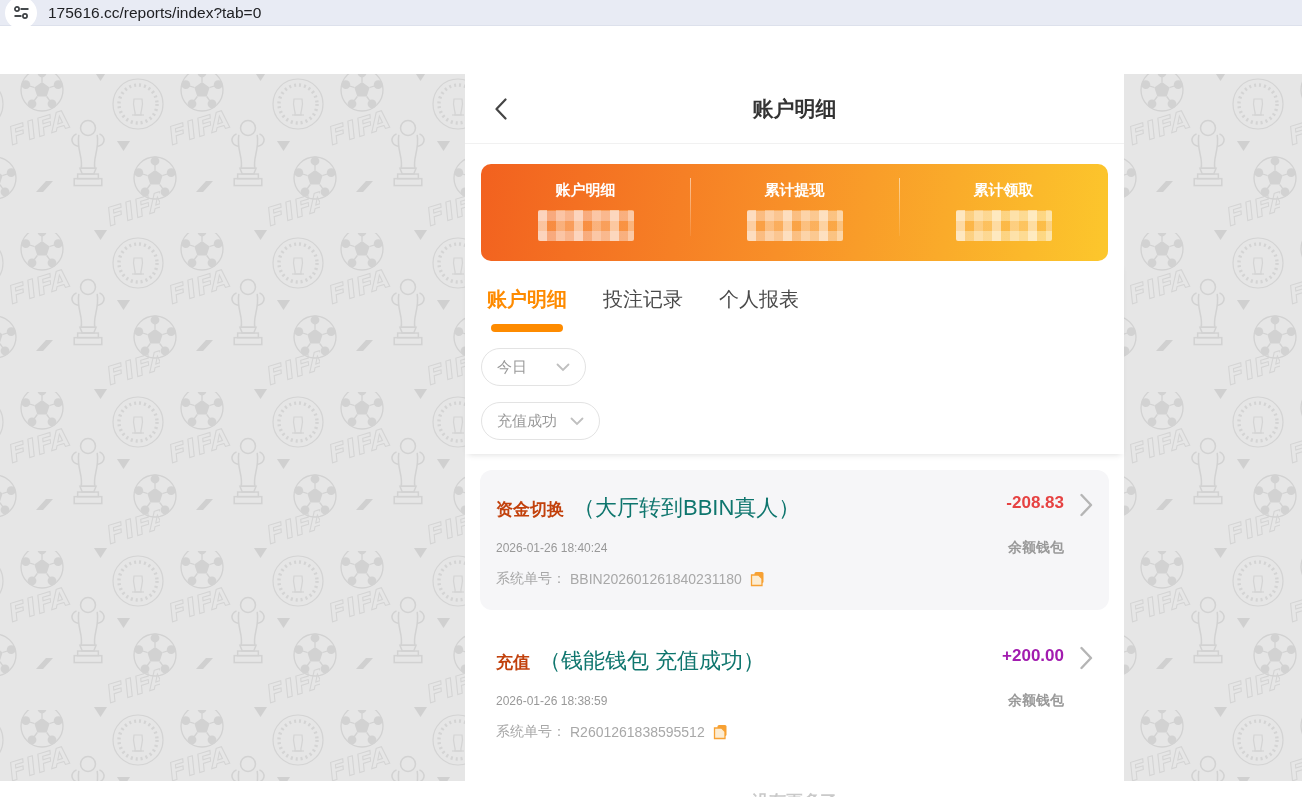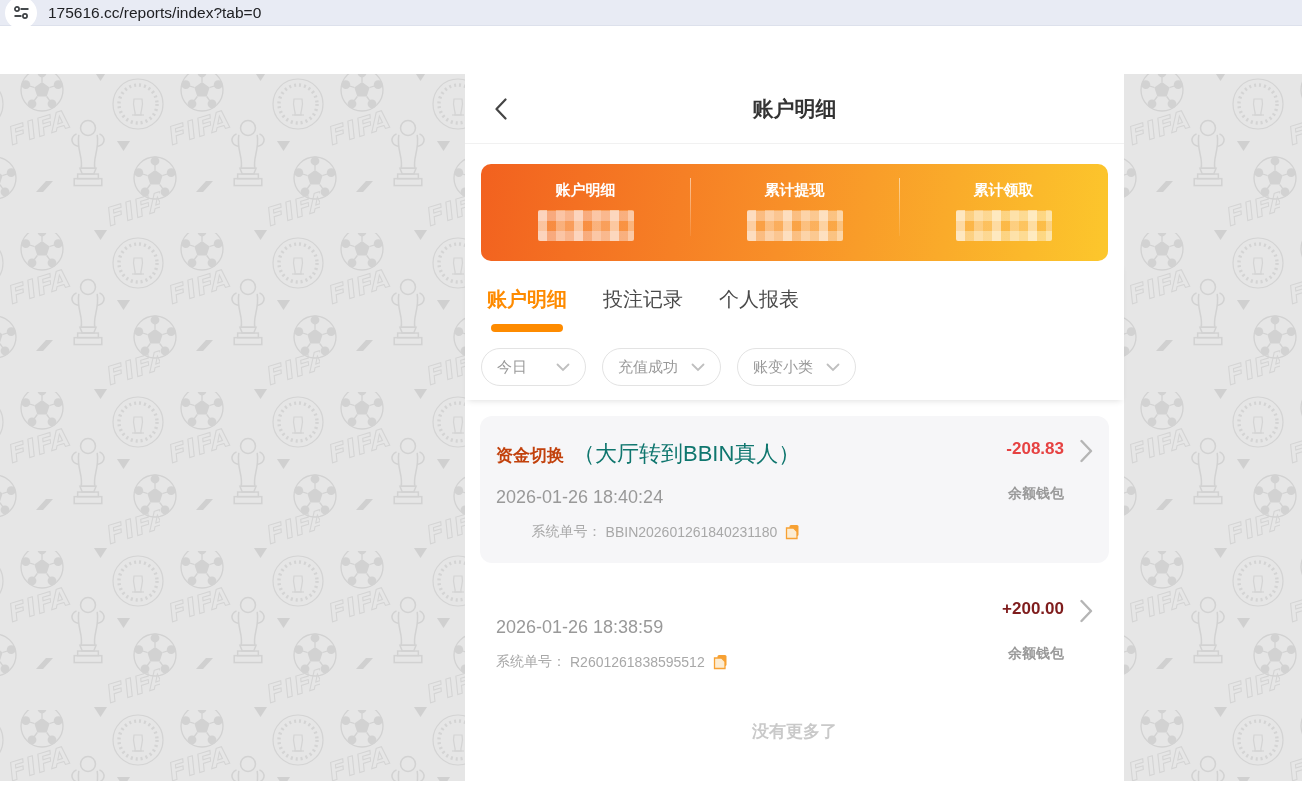--- a/index.html
+++ b/index.html
@@ -48,38 +48,38 @@
   
   .sticky-block { position:relative; background:#fff;
                   box-shadow:0 4px 6px -3px rgba(0,0,0,.12); }
   .tabs { display:flex; gap:36px; padding:25px 22px 0; }
   .tab { display:flex; flex-direction:column; align-items:center;
          font-size:20px; color:#4a4a4a; cursor:pointer; }
   .tab .bar { width:72px; height:8px; border-radius:4px; margin-top:11px;
               background:transparent; }
   .tab.active { color:#fe8b00; font-weight:700; }
   .tab.active .bar { background:#fe8b00; }
-  .filters { display:flex; gap:16px; padding:16px 16px 14px; }
+  .filters { display:flex; gap:16px; padding:16px 16px 14px;flex-direction:column; }
   .pill { height:38px; border:1px solid #e3e3e3; border-radius:19px;
           display:flex; align-items:center; justify-content:space-between;
           padding:0 15px; color:#999; font-size:15px; background:#fff; cursor:pointer; }
   .pill.w1 { width:105px; } .pill.w2 { width:119px; }
 
   
   .list { padding:16px 15px 0; }
   .txrow { border-radius:12px; padding:23px 16px 22px; display:flex;
            justify-content:space-between; cursor:pointer; }
   .txrow.alt { background:#f6f6f8; }
   .txrow + .txrow { margin-top:13px; }
   .tx-titleline { display:flex; align-items:baseline; gap:9px; }
   .tx-type { font-size:17px; font-weight:700; color:#c2410c; }
   .tx-sub { font-size:22px; color:#0f766e; }
-  .tx-date { font-size:18px; color:#999; margin-top:18px; }
+  .tx-date { font-size:12px; color:#999; margin-top:18px; }
   .tx-orderline { font-size:14px; color:#a8a8a8; margin-top:15px;
-                  display:flex; align-items:center; gap:4px;justify-content:flex-end; }
+                  display:flex; align-items:center; gap:4px; }
   .copy-btn { margin-left:4px; display:inline-flex; cursor:pointer; }
   .tx-right { display:flex; align-items:flex-start;font-weight:bold; }
   .amtcol { display:flex; flex-direction:column; align-items:flex-end; margin-right:16px; }
   .tx-amt { font-size:17px; }
   .tx-wallet { font-size:14px; color:#999; margin-top:26px; }
 
   .nomore { text-align:center; color:#c9c9c9; font-size:17px; padding:27px 0 10px;font-weight:bold; }
 </style>
 </head>
 <body>
@@ -211,26 +211,20 @@
           <svg width="14" height="9">
             <polyline points="1.5,1.5 7,7 12.5,1.5" fill="none" stroke="#bfbfbf" stroke-width="1.8" stroke-linecap="round"></polyline>
           </svg>
         </div>
         <div class="pill w2">
           <span>充值成功</span>
           <svg width="14" height="9">
             <polyline points="1.5,1.5 7,7 12.5,1.5" fill="none" stroke="#bfbfbf" stroke-width="1.8" stroke-linecap="round"></polyline>
           </svg>
         </div>
-        <div class="pill w2">
-          <span>账变小类</span>
-          <svg width="14" height="9">
-            <polyline points="1.5,1.5 7,7 12.5,1.5" fill="none" stroke="#bfbfbf" stroke-width="1.8" stroke-linecap="round"></polyline>
-          </svg>
-        </div>
       </div>
     </div>
 
     <div class="list">
 
       <div class="txrow alt">
         <div>
           <div class="tx-titleline">
             <span class="tx-type">资金切换</span>
             <span class="tx-sub">（大厅转到BBIN真人）</span>
@@ -253,35 +247,39 @@
             <span class="tx-wallet">余额钱包</span>
           </div>
           <svg width="13" height="24">
             <polyline points="1.5,2 11,12 1.5,22" fill="none" stroke="#b5b5b5" stroke-width="2.4" stroke-linecap="round" stroke-linejoin="round"></polyline>
           </svg>
         </div>
       </div>
 
       <div class="txrow">
         <div>
+          <div class="tx-titleline">
+            <span class="tx-type">充值</span>
+            <span class="tx-sub">（钱能钱包 充值成功）</span>
+          </div>
           <div class="tx-date">2026-01-26 18:38:59</div>
           <div class="tx-orderline">
             <span>系统单号：</span>
             <span>R2601261838595512</span>
             <span class="copy-btn">
               <svg width="15" height="16" viewBox="0 0 15 16">
                 <rect x="4.5" y="1" width="9" height="11" rx="1.5" fill="#f7a133"></rect>
                 <path d="M1.5,4 h7 l3.5,3.5 v7 h-10.5 z" fill="#fcecd2" stroke="#f7a133" stroke-width="1.3"></path>
               </svg>
             </span>
           </div>
         </div>
         <div class="tx-right">
           <div class="amtcol">
-            <span class="tx-amt" style="color: #7f1d1d;">+200.00</span>
+            <span class="tx-amt" style="color: #a21caf;">+200.00</span>
             <span class="tx-wallet">余额钱包</span>
           </div>
           <svg width="13" height="24">
             <polyline points="1.5,2 11,12 1.5,22" fill="none" stroke="#b5b5b5" stroke-width="2.4" stroke-linecap="round" stroke-linejoin="round"></polyline>
           </svg>
         </div>
       </div>
 
       <div class="nomore">没有更多了</div>
     </div>

